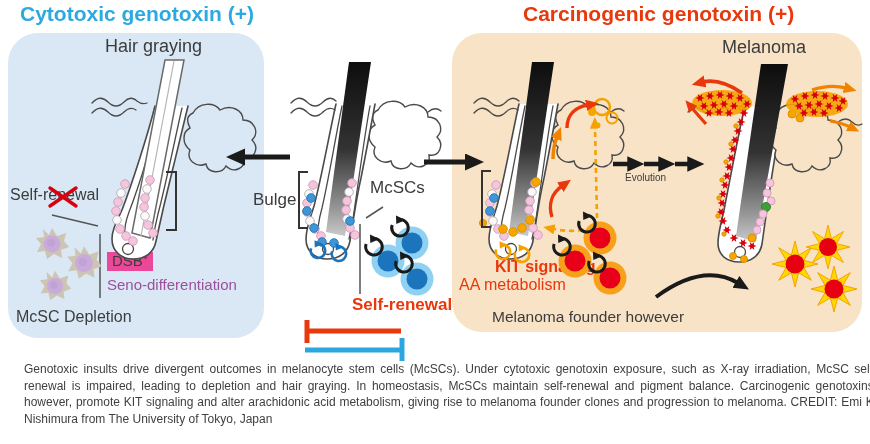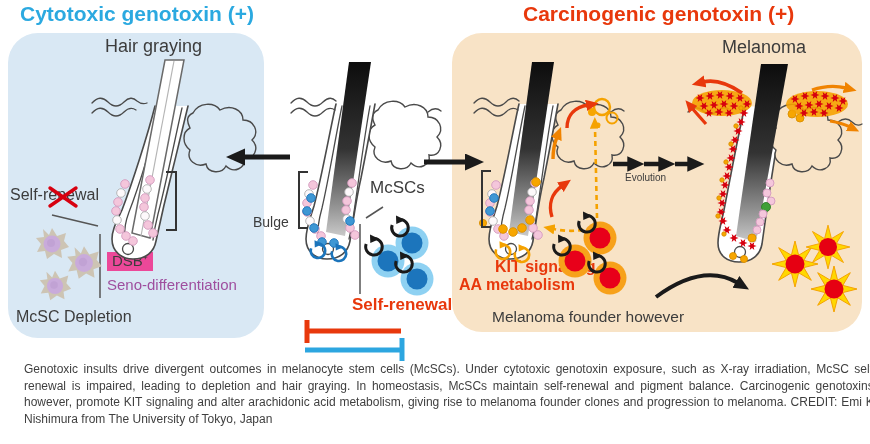--- a/index.html
+++ b/index.html
@@ -11,25 +11,25 @@
   #art{position:absolute;left:0;top:0;z-index:3;pointer-events:none;}
   .lbl{position:absolute;z-index:2;white-space:nowrap;color:#3C3C3C;line-height:1.1;}
   .hdr{font-size:21px;font-weight:600;}
   #h-cyto{left:20px;top:2px;color:#2BA9E0;}
   #h-carc{left:523px;top:2px;color:#E8380C;}
   .ptitle{font-size:18px;font-weight:500;}
   #t-gray{left:105px;top:37px;}
   #t-homeo{left:306px;top:39px;}
   #t-mel{left:722px;top:38px;}
   #l-selfL{left:10px;top:186px;font-size:16px;}
-  #l-bulge{left:253px;top:191px;font-size:14px;margin-top:24px;}
+  #l-bulge{left:253px;top:191px;font-size:17px;}
   #l-mcscs{left:370px;top:179px;font-size:17px;}
   #l-selfM{left:352px;top:296px;font-size:17px;font-weight:600;color:#E8380C;}
   #l-kit{left:459px;top:258px;font-size:16px;font-weight:600;color:#E8380C;margin-left:36px;}
-  #l-aa{left:459px;top:276px;font-size:16px;font-weight:700;color:#E8380C;}
+  #l-aa{left:459px;top:276px;font-size:16px;font-weight:400;color:#E8380C;}
   #l-founder{left:492px;top:308px;font-size:15.5px;}
   #l-evo{left:625px;top:172px;font-size:10px;}
   #l-dsb{left:107px;top:252px;font-size:15px;background:#ec4899;padding:1px 5px;}
   #l-seno{left:107px;top:277px;font-size:15px;font-weight:500;color:#9E4E9E;}
   #l-depl{left:16px;top:308px;font-size:16px;}
   #caption{position:absolute;left:8px;top:361px;width:853px;z-index:2;
            font-size:12px;line-height:16.5px;color:#3F3F3F;text-align:justify;
            font-family:"Liberation Sans",sans-serif;margin-left:16px;}
   .cp{fill:#F4C6DB;stroke:#D49BBE;stroke-width:.9;}
   .cw{fill:#FDF9FB;stroke:#AFAFAF;stroke-width:.9;}

